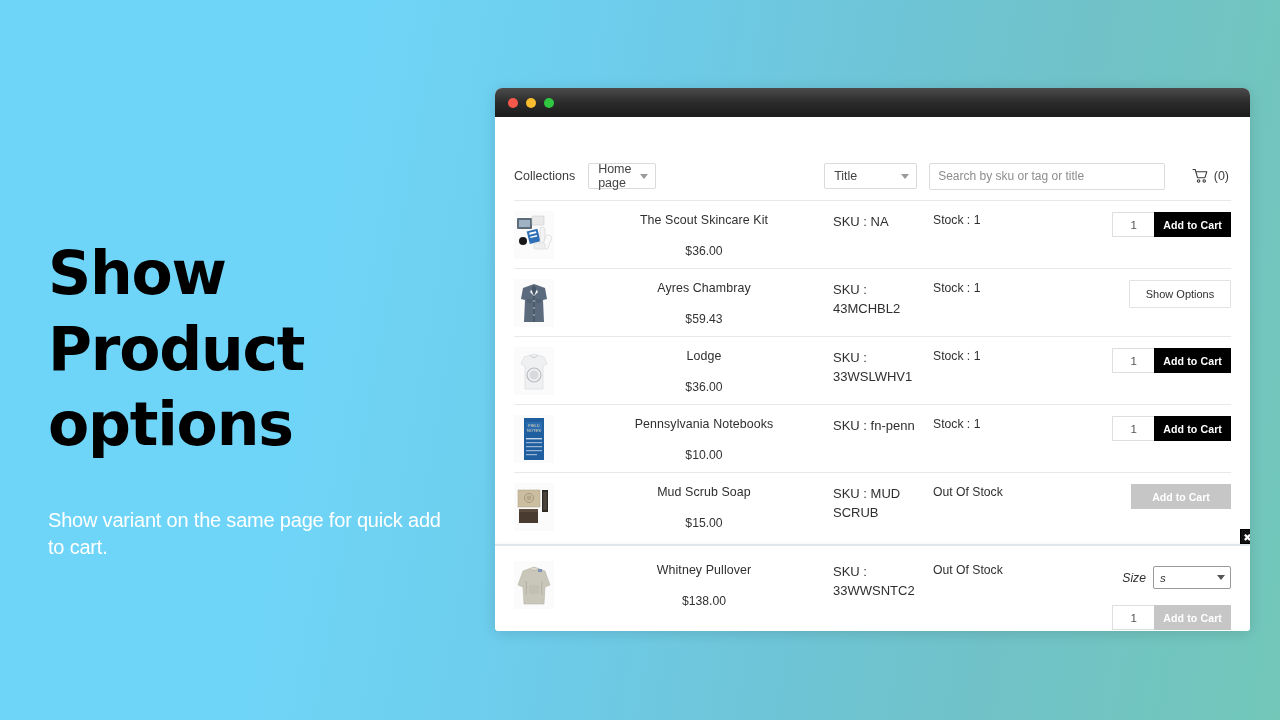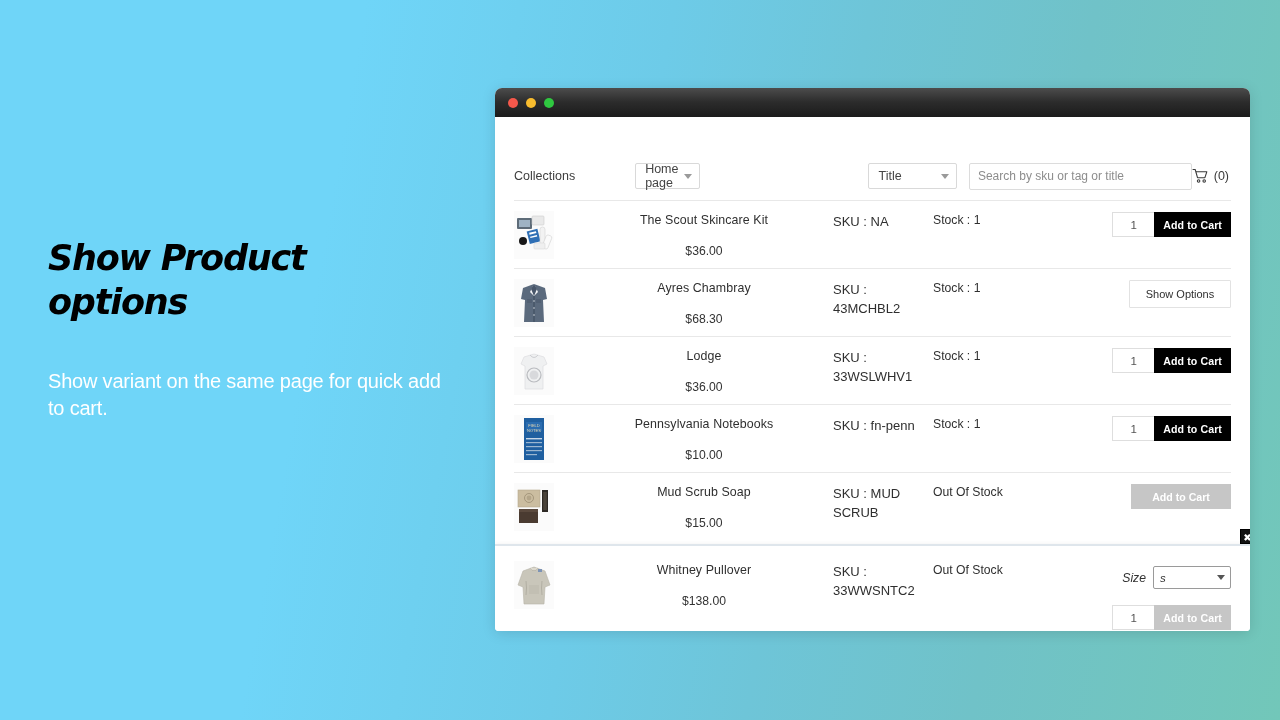--- a/index.html
+++ b/index.html
@@ -21,26 +21,25 @@
 
   
   .promo {
     position: absolute;
     left: 48px;
     top: 236px;
     width: 420px;
   }
   .promo-title {
     font-family: "DejaVu Sans", sans-serif;
-    font-size: 35px;
+    font-size: 60px;
     line-height: 1.26;
     font-weight: 700;
     color: #000000;
     letter-spacing: -1.2px;
-    font-style: italic;
   }
   .promo-sub {
     margin-top: 44px;
     font-family: "Liberation Sans", sans-serif;
     font-size: 20px;
     line-height: 1.36;
     font-weight: 400;
     color: #ffffff;
     letter-spacing: -0.2px;
     max-width: 400px;
@@ -98,21 +97,20 @@
     border: 1px solid #d9d9d9;
     background: #ffffff;
     border-radius: 2px;
     display: flex;
     align-items: center;
     justify-content: space-between;
     padding: 0 7px 0 9px;
     font-size: 12.5px;
     color: #444;
     cursor: pointer;
-    margin-left: 47px;
   }
   .select-collections { width: 68px; }
   .select-sort { width: 93px; margin-left: 168px; align-items: center; }
   .caret {
     width: 0; height: 0;
     border-left: 4px solid transparent;
     border-right: 4px solid transparent;
     border-top: 5px solid #9a9a9a;
     margin-left: 6px;
     flex: 0 0 auto;
@@ -418,21 +416,21 @@
               <line x1="20" y1="17" x2="20" y2="43" stroke="#3d4a5c" stroke-width="1"></line>
               <circle cx="20" cy="22" r=".8" fill="#cfd6de"></circle>
               <circle cx="20" cy="29" r=".8" fill="#cfd6de"></circle>
               <circle cx="20" cy="36" r=".8" fill="#cfd6de"></circle>
               <rect x="13" y="20" width="5" height="4" fill="#526073"></rect>
               <rect x="22" y="20" width="5" height="4" fill="#526073"></rect>
             </svg>
           </div>
           <div class="col-name">
             <div class="p-name">Ayres Chambray</div>
-            <div class="p-price">$68.30</div>
+            <div class="p-price">$59.43</div>
           </div>
           <div class="col-sku">SKU : 43MCHBL2</div>
           <div class="col-stock">Stock : 1</div>
           <div class="col-action">
             <button class="btn-show-options">Show Options</button>
           </div>
         </div>
         <div class="divider"></div>
 
         <div class="row">

